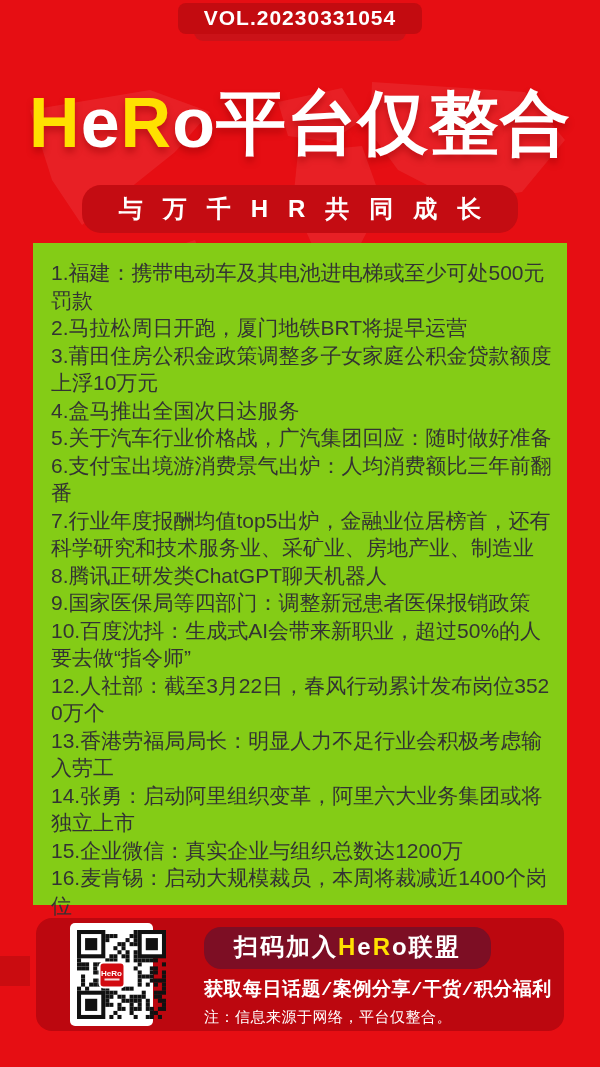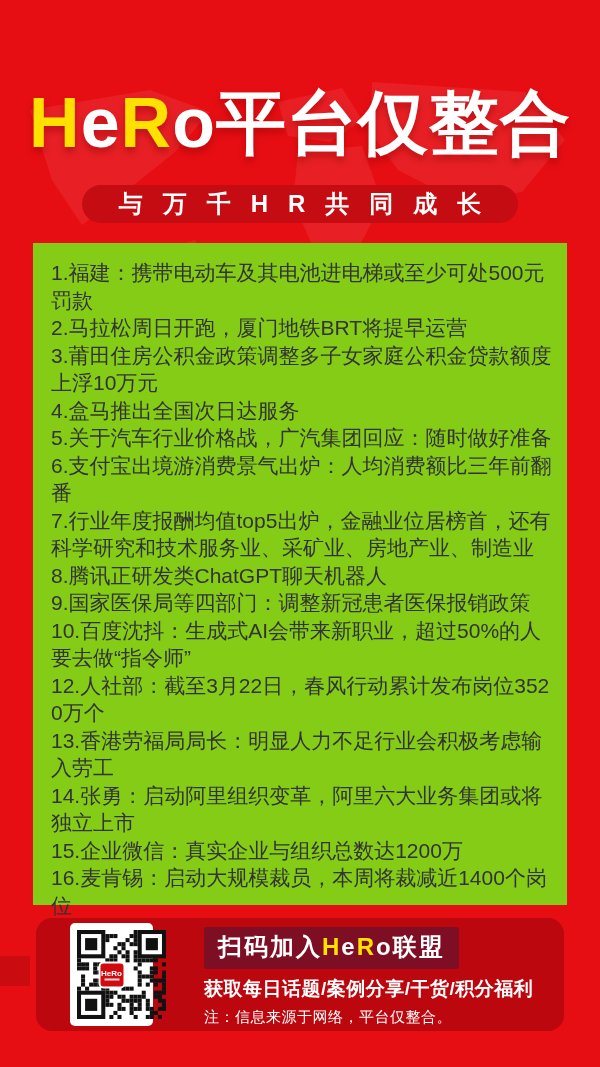--- a/index.html
+++ b/index.html
@@ -48,21 +48,21 @@
     font-size:70px; font-weight:900;
     line-height:98px; letter-spacing:1px;
     color:#ffffff;
     text-shadow:0 5px 7px rgba(140,0,5,0.45);
     white-space:nowrap;
     z-index:2;
   }
   
   .tagline {
     position:absolute; top:185px; left:82px; right:82px;
-    height:38px;
+    height:48px;
     background:#c40c12;
     border-radius:19px;
     display:flex; align-items:center; justify-content:center;
     color:#ffffff;
     font-size:24px; font-weight:bold;
     letter-spacing:20px; text-indent:20px;
     white-space:nowrap;
     z-index:2;
   }
   
@@ -109,31 +109,32 @@
   .qr-logo .logo-line {
     width:15px; height:2px; background:#ffffff; opacity:0.85; margin-top:1px;
   }
   .panel-right {
     position:absolute; left:168px; top:9px; right:12px;
     color:#ffffff;
   }
   .join-badge {
     display:inline-block;
     background:#7d0e24;
-    border-radius:3px;
-    padding:4px 14px 6px;
+    border-radius:17px;
+    padding:4px 30px 6px;
     font-size:24px; font-weight:bold;
     letter-spacing:2px;
     white-space:nowrap;
   }
   .panel-subtitle {
     margin-top:7px;
     font-size:19px; font-weight:bold;
     letter-spacing:0.5px;
     white-space:nowrap;
+    font-family:Liberation Mono, monospace;
   }
   .panel-note {
     margin-top:6px;
     font-size:15px;
     letter-spacing:0.5px;
     white-space:nowrap;
   }
   .accent-patch {
     position:absolute; left:0; top:956px;
     width:30px; height:30px;
@@ -150,20 +151,23 @@
     <g fill="#ffffff" fill-opacity="0.08">
       <path d="M30,70 L150,50 L210,72 L175,112 L125,152 L82,185 L52,140 Z"></path>
       <path d="M150,215 L195,200 L215,252 L188,315 L160,305 L143,252 Z"></path>
       <path d="M278,62 L342,48 L362,80 L330,102 L288,96 Z"></path>
       <path d="M298,112 L362,106 L382,162 L350,225 L318,218 L293,162 Z"></path>
       <path d="M372,42 L525,52 L565,100 L522,152 L460,162 L398,130 L370,92 Z"></path>
       <path d="M478,232 L542,226 L558,262 L510,282 L473,262 Z"></path>
     </g>
   </svg>
 
+  <div class="vol-wrap">
+    <div class="vol-badge">VOL.20230331054</div>
+  </div>
 
   <div class="title"><span style="color: rgb(255, 225, 0);">H</span><span style="color: rgb(255, 255, 255);">e</span><span style="color: rgb(255, 225, 0);">R</span><span style="color: rgb(255, 255, 255);">o</span><span style="color: rgb(255, 255, 255);">平台仅整合</span></div>
 
   <div class="tagline">与万千HR共同成长</div>
 
   <div class="card">
       <p class="news-item">1.福建：携带电动车及其电池进电梯或至少可处500元罚款</p>
       <p class="news-item">2.马拉松周日开跑，厦门地铁BRT将提早运营</p>
       <p class="news-item">3.莆田住房公积金政策调整多子女家庭公积金贷款额度上浮10万元</p>
       <p class="news-item">4.盒马推出全国次日达服务</p>

